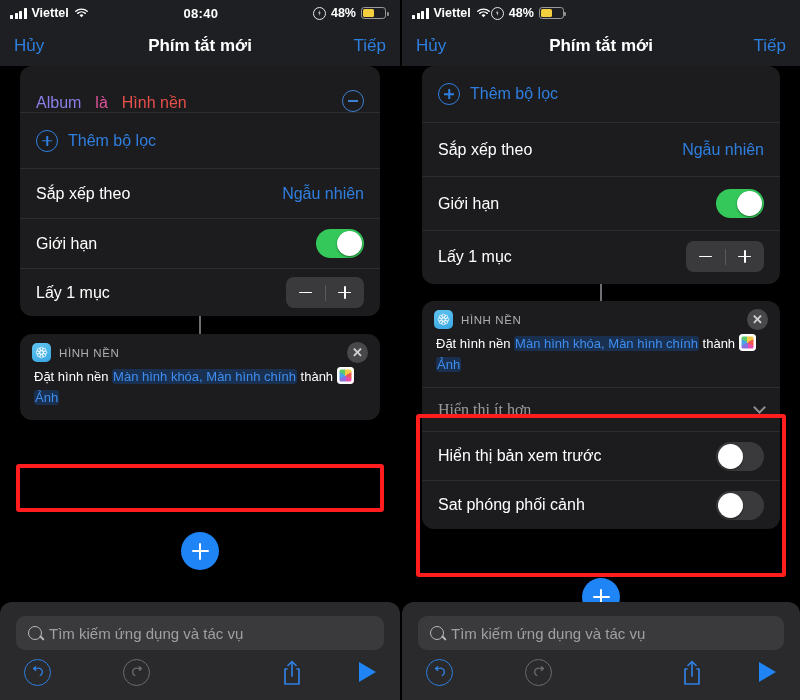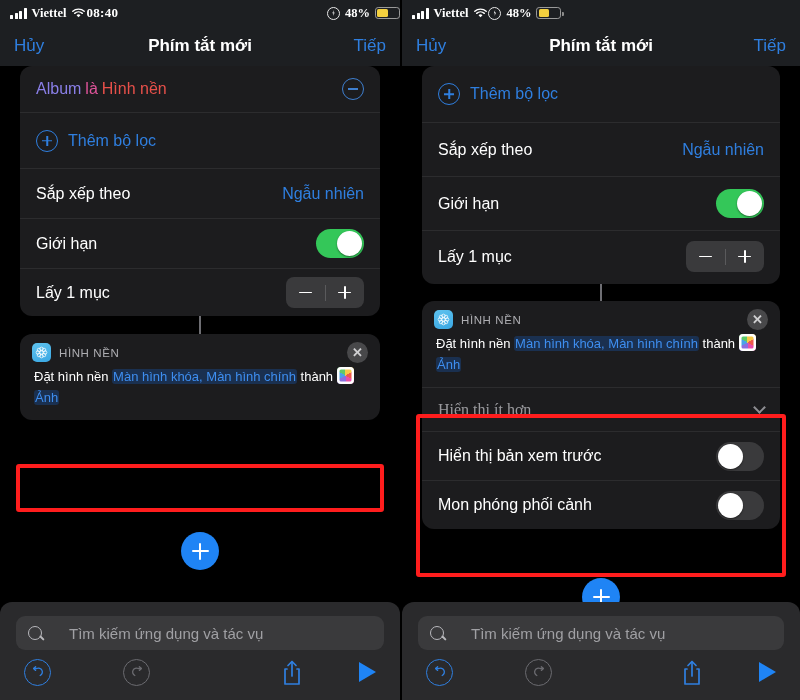--- a/index.html
+++ b/index.html
@@ -9,25 +9,25 @@
     font-family:"Liberation Sans", sans-serif;
     overflow:hidden;
   }
   .screens{ display:flex; width:800px; height:700px; }
   .phone{ width:400px; height:700px; position:relative; background:#000; overflow:hidden; }
   .phone.right{ border-left:2px solid #000; }
 
   
   .statusbar{
     height:26px; display:flex; align-items:center;
-    padding:0 0 0 10px; background:#1d1f22;
-    color:#fff; font-size:13px; font-weight:bold;font-family:Liberation Serif, serif;
+    padding:0 14px 0 10px; background:#1d1f22;
+    color:#fff; font-size:13px; font-weight:bold;
   }
   .sb-left{ display:flex; align-items:center; gap:5px; flex:0 0 auto; }
-  .sb-center{ flex:1; text-align:left; letter-spacing:.3px; }
+  .sb-center{ flex:1; text-align:center; letter-spacing:.3px; }
   .sb-right{ display:flex; align-items:center; gap:5px; flex:0 0 auto; }
   .bars{ display:flex; align-items:flex-end; gap:1.5px; height:11px; }
   .bars i{ width:3px; background:#fff; border-radius:.5px; display:block; }
   .bars i:nth-child(1){ height:4px;} .bars i:nth-child(2){ height:6px;}
   .bars i:nth-child(3){ height:8px;} .bars i:nth-child(4){ height:11px;}
   .carrier{ font-size:12.5px; font-weight:600; }
   .wifi{ width:15px; height:12px; }
   .lowpow{ width:13px;height:13px;border:1.4px solid #e8e8e8;border-radius:50%;
            display:inline-flex;align-items:center;justify-content:center;}
   .lowpow::before{ content:""; width:4px;height:6px;background:#e8e8e8;
@@ -60,21 +60,21 @@
     border-top:1px solid #2c2c2e; color:#fff; font-size:16px;
   }
   .row:first-child{ border-top:none; }
   .row .lbl{ flex:1; }
   .row .val{ color:#2f7fe0; font-size:16px; }
 
   
   .tok-album{ color:#8a7fe8; }
   .tok-is{ color:#e0549b; }
   .tok-val{ color:#e8504a; }
-  .filter-row{ gap:4px; }
+  .filter-row{ gap:14px;align-items:flex-end; }
   .minus-circle{
     width:22px;height:22px;border:1.4px solid #3f7fcf;border-radius:50%;
     display:flex;align-items:center;justify-content:center;
   }
   .minus-circle::before{ content:""; width:10px;height:1.5px;background:#3f7fcf;}
   .plus-circle{
     width:22px;height:22px;border:1.4px solid #2f7fe0;border-radius:50%;
     position:relative; flex:0 0 auto;
   }
   .plus-circle::before,.plus-circle::after{
@@ -167,21 +167,21 @@
   .addbtn::before{ width:17px;height:2.6px; }
   .addbtn::after{ width:2.6px;height:17px; }
 
   
   .dock{
     position:absolute; left:0; right:0; bottom:0; height:98px;
     background:#2a2a2c; border-radius:12px 12px 0 0;
   }
   .searchbar{
     margin:14px 16px 0 16px; height:34px; background:#3a3a3c; border-radius:9px;
-    display:flex; align-items:center; padding:0 12px; gap:27px;
+    display:flex; align-items:center; padding:0 12px; gap:7px;
   }
   .search-ph{ color:#a0a0a4; font-size:15px; }
   .magn{ width:14px;height:14px;border:1.7px solid #b8b8bc;border-radius:50%;position:relative;flex:0 0 auto;}
   .magn::after{ content:""; position:absolute; width:6px;height:1.7px;background:#b8b8bc;
                 right:-4px;bottom:0px;transform:rotate(45deg);border-radius:1px; }
   .tools{ display:flex; align-items:center; height:44px; padding:0 24px; }
   .tool{ display:flex; align-items:center; justify-content:center; }
   .tool.undo{ flex:0 0 auto; }
   .tool.redo{ margin-left:72px; }
   .tool.share{ margin-left:auto; }
@@ -427,21 +427,21 @@
           <span class="lbl">Hiển thị ít hơn</span>
           <span class="chev down"></span>
         </div>
         <div class="row" style="min-height:49px">
           <span class="lbl">Hiển thị bản xem trước</span>
           <span class="toggle off">
               <span class="knob"></span>
             </span>
         </div>
         <div class="row" style="min-height:49px">
-          <span class="lbl">Mon phóng phối cảnh</span>
+          <span class="lbl">Sat phóng phối cảnh</span>
           <span class="toggle off">
               <span class="knob"></span>
             </span>
         </div>
       </div>
 
       <div class="redbox" style="left:14px; right:14px; top:348px; height:163px;"></div>
 
       <div class="addbtn" style="top:512px;"></div>
 

